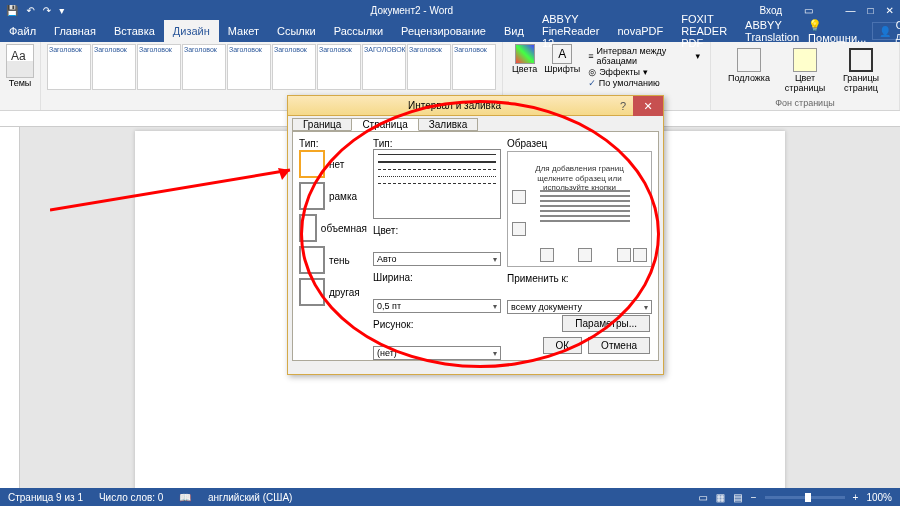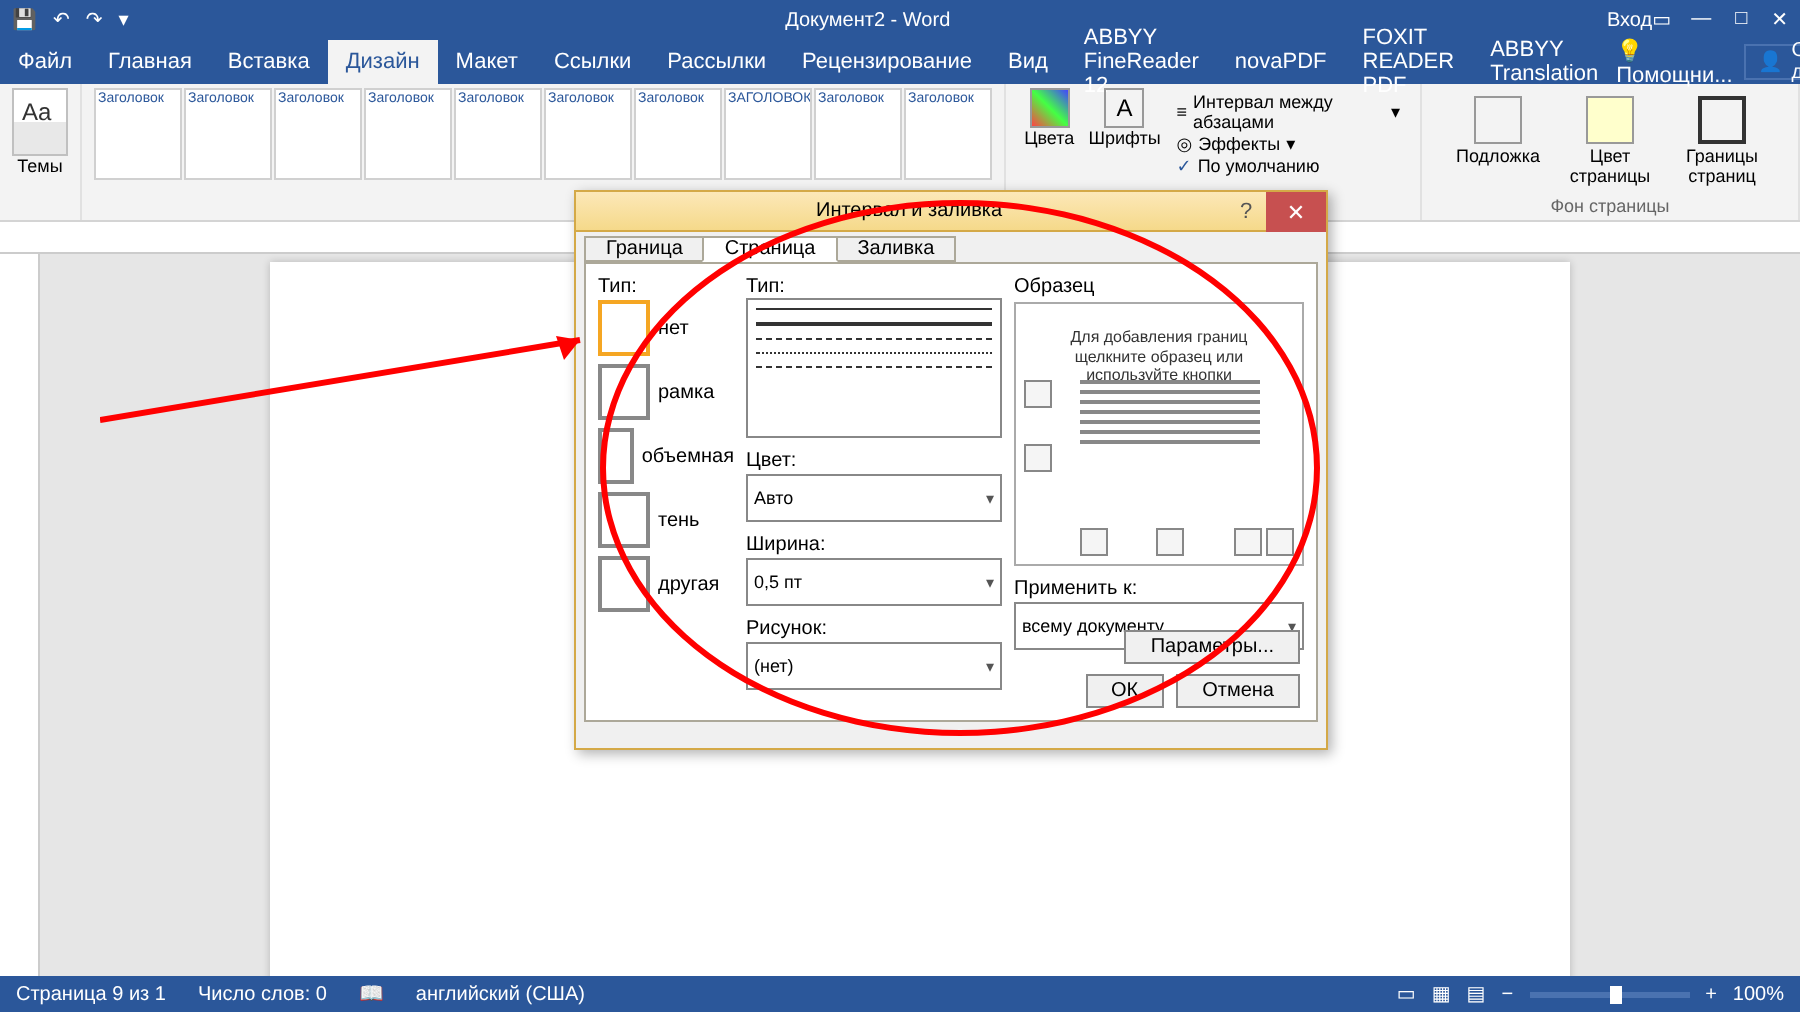--- a/index.html
+++ b/index.html
@@ -1,20 +1,20 @@
 <!DOCTYPE html>
 <html><head>
 <meta charset="utf-8">
 <style>
 *{margin:0;padding:0;box-sizing:border-box;font-family:"Segoe UI",Arial,sans-serif}
 body{width:900px;height:506px;background:#fff;position:relative;overflow:hidden}
 .titlebar{height:20px;background:#2b579a;color:#fff;display:flex;align-items:center;font-size:10px}
 .titlebar-left{display:flex;gap:8px;padding-left:6px}
 .titlebar-center{flex:1;text-align:center}
-.titlebar-right{display:flex;align-items:center;gap:0;padding-right:6px}
+.titlebar-right{display:flex;align-items:center;gap:22px;padding-right:6px}
 .win-btns{display:flex;gap:12px;margin-left:10px}
 .menubar{height:22px;background:#2b579a;display:flex;align-items:center;font-size:11px;color:#fff}
 .menu-item{padding:0 9px;height:22px;display:flex;align-items:center;cursor:pointer}
 .menu-item.active{background:#f3f3f3;color:#2b579a}
 .menubar-right{margin-left:auto;display:flex;align-items:center;gap:6px;padding-right:6px}
 .share-btn{background:#2b579a;border:1px solid #4a72b0;padding:1px 6px;height:18px;display:flex;align-items:center;gap:4px;font-size:10px}
 .ribbon{height:69px;background:#f3f3f3;border-bottom:1px solid #d4d4d4;display:flex;font-size:9px}
 .ribbon-group{border-right:1px solid #e1e1e1;padding:2px 6px;display:flex;flex-direction:column}
 .themes-box{display:flex;align-items:flex-start;gap:2px}
 .theme-icon{width:28px;height:34px;border:1px solid #c0c0c0;background:linear-gradient(#fff 50%,#e8e8e8 50%);position:relative}
@@ -49,23 +49,23 @@
 .type-item{display:flex;align-items:center;gap:4px;height:30px}
 .type-icon{width:26px;height:28px;border:2px solid #888;background:#fff;position:relative}
 .type-icon.sel{border-color:#f5a623}
 .style-list{border:1px solid #888;height:70px;background:#fff;padding:4px;display:flex;flex-direction:column;gap:6px}
 .style-line{border-top:1px solid #333}
 .style-line.thick{border-top:2px solid #333}
 .style-line.dashed{border-top:1px dashed #333}
 .style-line.dotted{border-top:1px dotted #333}
 .field-row{margin-top:6px}
 .field-label{font-size:10px}
-.combo{border:1px solid #888;height:24px;background:#fff;font-size:9px;padding:1px 3px;display:flex;align-items:center;justify-content:space-between;margin-top:1px}
+.combo{border:1px solid #888;height:14px;background:#fff;font-size:9px;padding:1px 3px;display:flex;align-items:center;justify-content:space-between;margin-top:16px}
 .combo::after{content:"▾";font-size:8px;color:#555}
-.preview-box{border:1px solid #aaa;height:132px;background:#fff;position:relative;margin-top:2px;padding:12px}
+.preview-box{border:1px solid #aaa;height:116px;background:#fff;position:relative;margin-top:2px;padding:12px}
 .preview-hint{font-size:8px;text-align:center;color:#333;line-height:1.2}
 .preview-lines{position:absolute;left:32px;top:38px;width:90px}
 .preview-lines div{height:2px;background:#888;margin-bottom:3px}
 .pv-btn{position:absolute;width:14px;height:14px;border:1px solid #888;background:#f5f5f5;font-size:8px}
 .dialog-buttons{position:absolute;right:8px;bottom:6px;display:flex;gap:6px}
 .btn{border:1px solid #888;background:#f0f0f0;padding:2px 12px;font-size:10px;cursor:pointer}
 .params-btn{position:absolute;right:8px;bottom:28px}
 .statusbar{position:absolute;bottom:0;left:0;right:0;height:18px;background:#2b579a;color:#fff;font-size:10px;display:flex;align-items:center;padding:0 8px;gap:16px}
 .status-right{margin-left:auto;display:flex;align-items:center;gap:8px}
 .zoom-slider{width:80px;height:3px;background:#4a72b0;position:relative}

